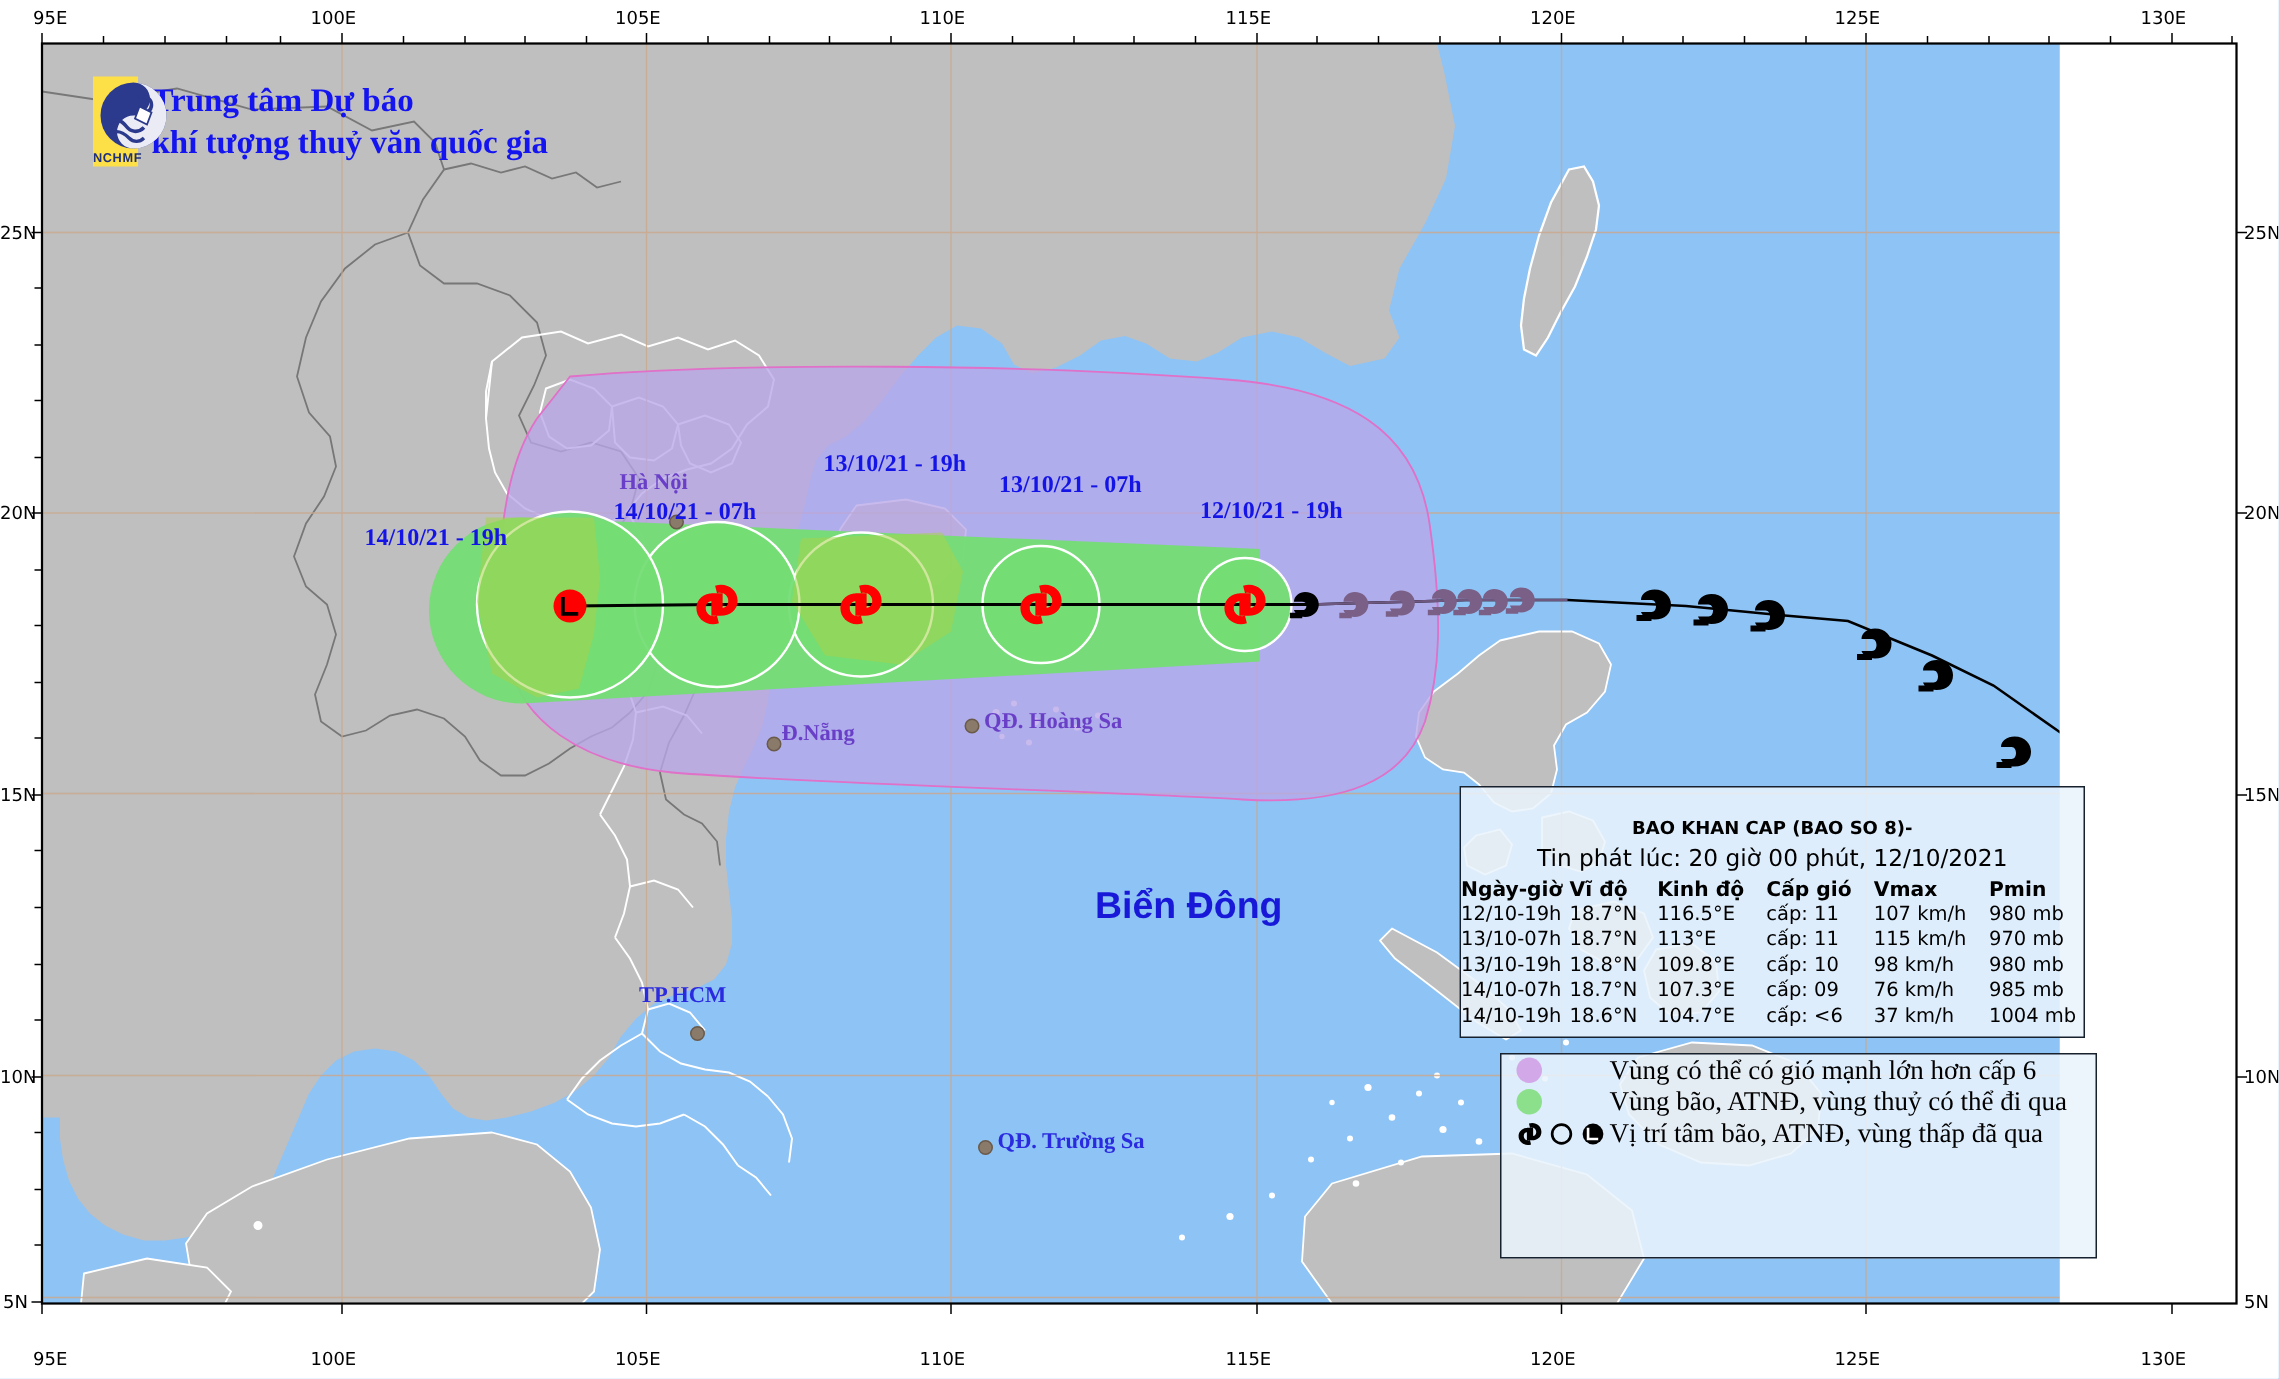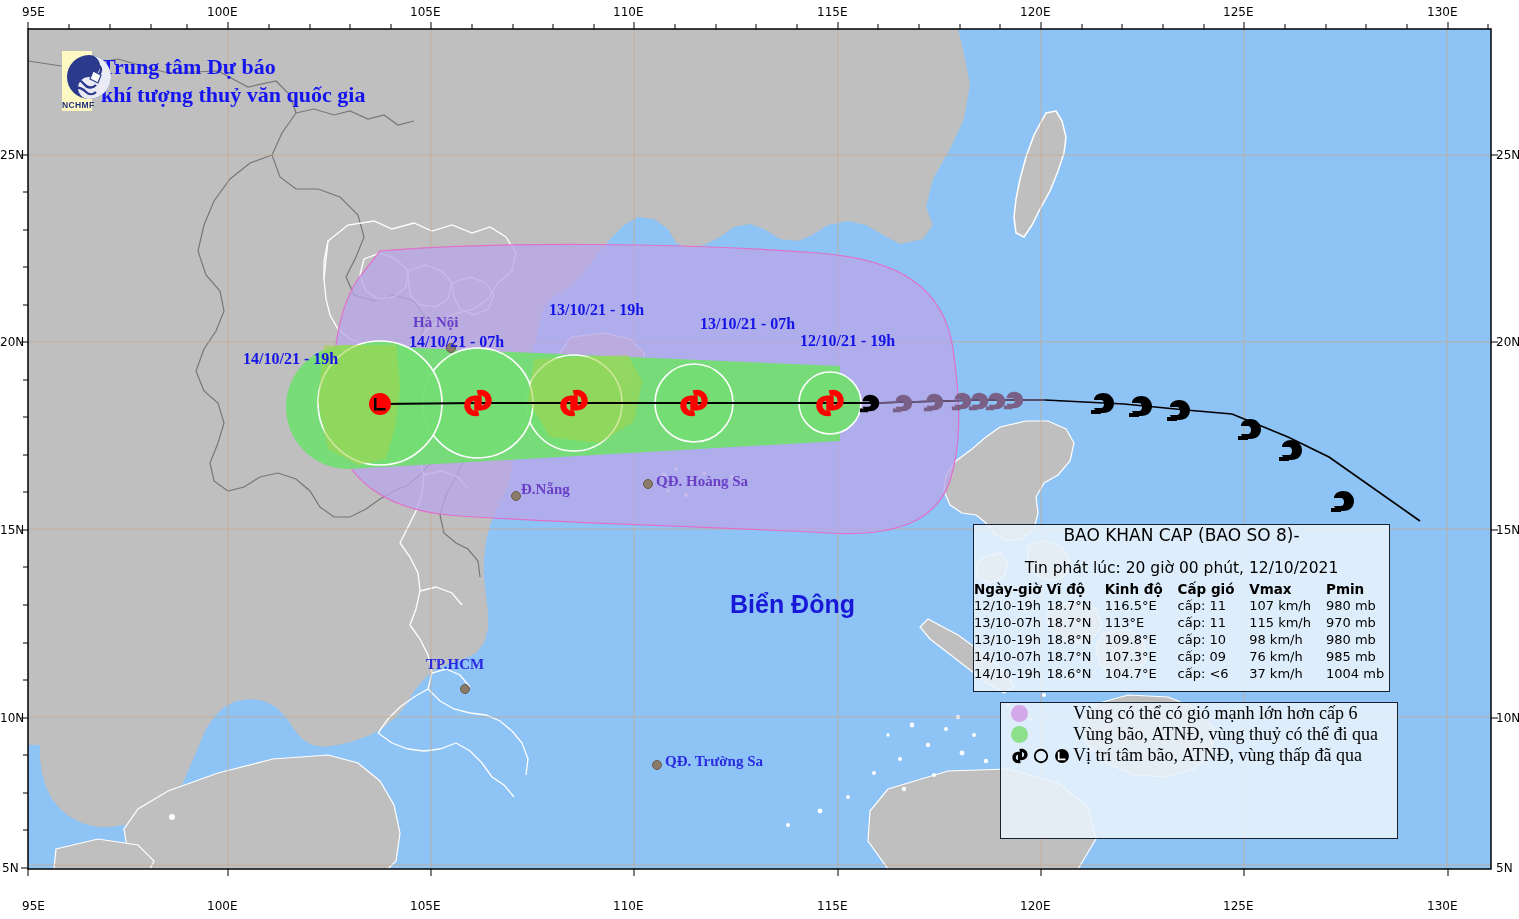--- a/index.html
+++ b/index.html
@@ -4,42 +4,42 @@
 <title>NCHMF Tropical Cyclone Track</title>
 <style>
   html,body{margin:0;padding:0;background:#fff;}
   body{font-family:"Liberation Sans",sans-serif;}
   #stage{position:relative;width:1519px;height:919px;overflow:hidden;background:#ffffff;}
 
   
   .axis-label{position:absolute;font-family:"DejaVu Sans",sans-serif;font-size:12px;color:#000;white-space:nowrap;}
 
   
-  #map{position:absolute;left:28px;top:29px;width:1463px;height:840px;background:#8ec3f5;overflow:hidden;}
+  #map{position:absolute;left:28px;top:29px;width:1345px;height:840px;background:#8ec3f5;overflow:hidden;}
   #map svg{position:absolute;left:0;top:0;}
 
   
   .place{position:absolute;white-space:nowrap;font-family:"Liberation Serif",serif;font-weight:bold;font-size:15px;color:#2a2ae0;}
   .place.violet{color:#6a3fc8;}
   .dot{position:absolute;width:8px;height:8px;border-radius:50%;background:#8a7a6a;border:1px solid #6a5a4a;}
   .sea-label{position:absolute;white-space:nowrap;font-family:"Liberation Sans",sans-serif;font-weight:bold;font-size:25px;color:#1818d8;}
   .fc-label{position:absolute;white-space:nowrap;font-family:"Liberation Serif",serif;font-weight:bold;font-size:16px;color:#1414e6;}
 
   
   #logo{position:absolute;left:62px;top:51px;display:flex;align-items:center;gap:9px;}
-  #logo .mark{width:30px;height:60px;background:#fef9c3;position:relative;flex:none;}
+  #logo .mark{width:30px;height:60px;background:#fde047;position:relative;flex:none;}
   #logo .mark .nchmf{position:absolute;bottom:1px;left:0;width:100%;text-align:center;
      font-family:"Liberation Sans",sans-serif;font-size:8.5px;font-weight:bold;color:#1f2f7a;letter-spacing:.4px;}
   #logo .txt{font-family:"Liberation Serif",serif;font-weight:bold;font-size:22px;color:#1414f0;line-height:1.28;}
 
   
   .panel{position:absolute;background:rgba(233,242,252,0.88);border:1.5px solid #17212e;}
   #infobox{left:973px;top:524px;width:415px;height:166px;}
-  #infobox .title{text-align:center;font-family:"DejaVu Sans",sans-serif;font-weight:normal;font-size:17px;color:#000;margin-top:0;}
-  #infobox .sub{text-align:center;font-family:"DejaVu Sans",sans-serif;font-size:15.5px;color:#000;margin-top:14px;}
+  #infobox .title{text-align:center;font-family:"DejaVu Sans",sans-serif;font-weight:bold;font-size:12px;color:#000;margin-top:20px;}
+  #infobox .sub{text-align:center;font-family:"DejaVu Sans",sans-serif;font-size:15.5px;color:#000;margin-top:4px;}
   #fcTable{width:100%;border-collapse:collapse;margin-top:4px;font-family:"DejaVu Sans",sans-serif;font-size:13px;color:#000;}
   #fcTable th{font-weight:bold;font-size:13.5px;text-align:left;padding:0 0 1px 0;white-space:nowrap;}
   #fcTable td{padding:0;white-space:nowrap;line-height:1.30;margin-top:26px;}
   #fcTable .pad{padding-left:10px;}
 
   #legendbox{left:1000px;top:702px;width:396px;height:135px;}
   #legendbox .lgtitle{text-align:center;font-family:"Liberation Serif",serif;font-size:14.5px;color:#000;margin-top:7px;}
   .lgrow{display:flex;align-items:center;height:21px;margin-left:6px;}
   .lgicons{width:62px;flex:none;display:flex;align-items:center;gap:3px;padding-left:4px;}
   .lgtext{font-family:"Liberation Serif",serif;font-size:18px;color:#000000;white-space:nowrap;}
@@ -307,21 +307,21 @@
 
     <div class="dot" style="left:615px;top:450px;"></div>
     <div class="place violet" style="left:628px;top:444px;">QĐ. Hoàng Sa</div>
 
     <div class="dot" style="left:624px;top:731px;"></div>
     <div class="place" style="left:637px;top:724px;">QĐ. Trường Sa</div>
 
     <div class="sea-label" style="left:702px;top:561px;">Biển Đông</div>
 
     <div class="fc-label" style="left:772px;top:303px;">12/10/21 - 19h</div>
-    <div class="fc-label" style="left:672px;top:286px;">13/10/21 - 07h</div>
+    <div class="fc-label" style="left:638px;top:286px;">13/10/21 - 07h</div>
     <div class="fc-label" style="left:521px;top:272px;">13/10/21 - 19h</div>
     <div class="fc-label" style="left:381px;top:304px;">14/10/21 - 07h</div>
     <div class="fc-label" style="left:215px;top:321px;">14/10/21 - 19h</div>
   </div>
 
   <div id="logo">
     <div class="mark">
       <svg width="54" height="60" viewBox="0 0 54 60">
         <circle cx="27" cy="26" r="22" fill="#2b3a8c"></circle>
         <path d="M27,4 A22,22 0 0 1 27,48 A11,11 0 0 1 27,26 A11,11 0 0 0 27,4 Z" fill="#ffffff" opacity="0.9"></path>

